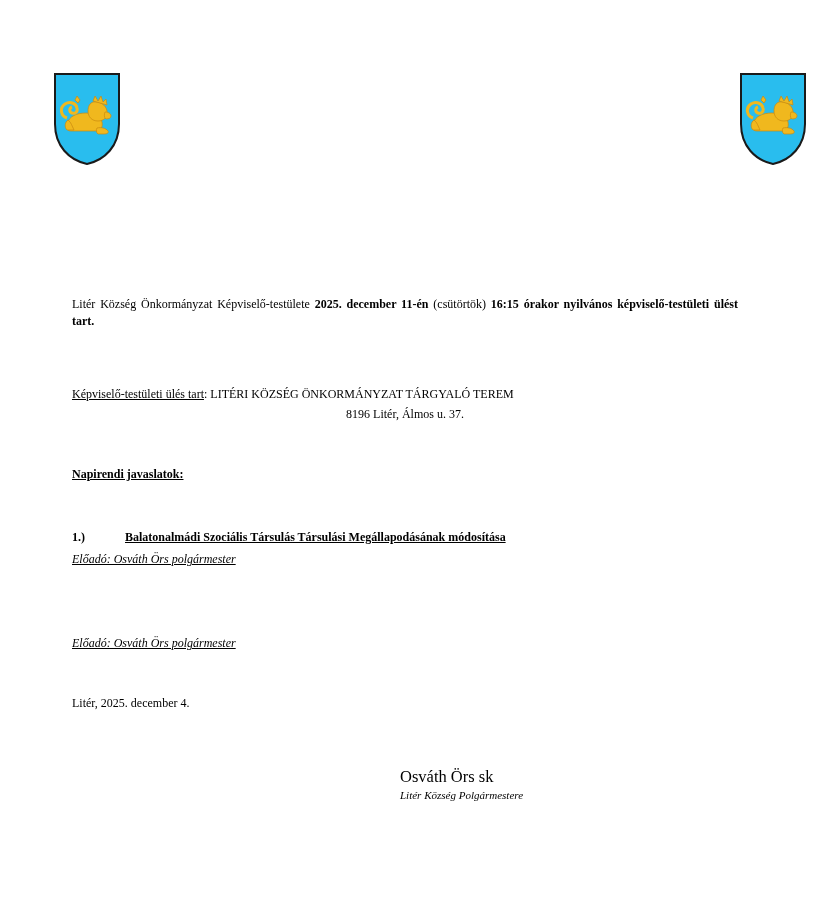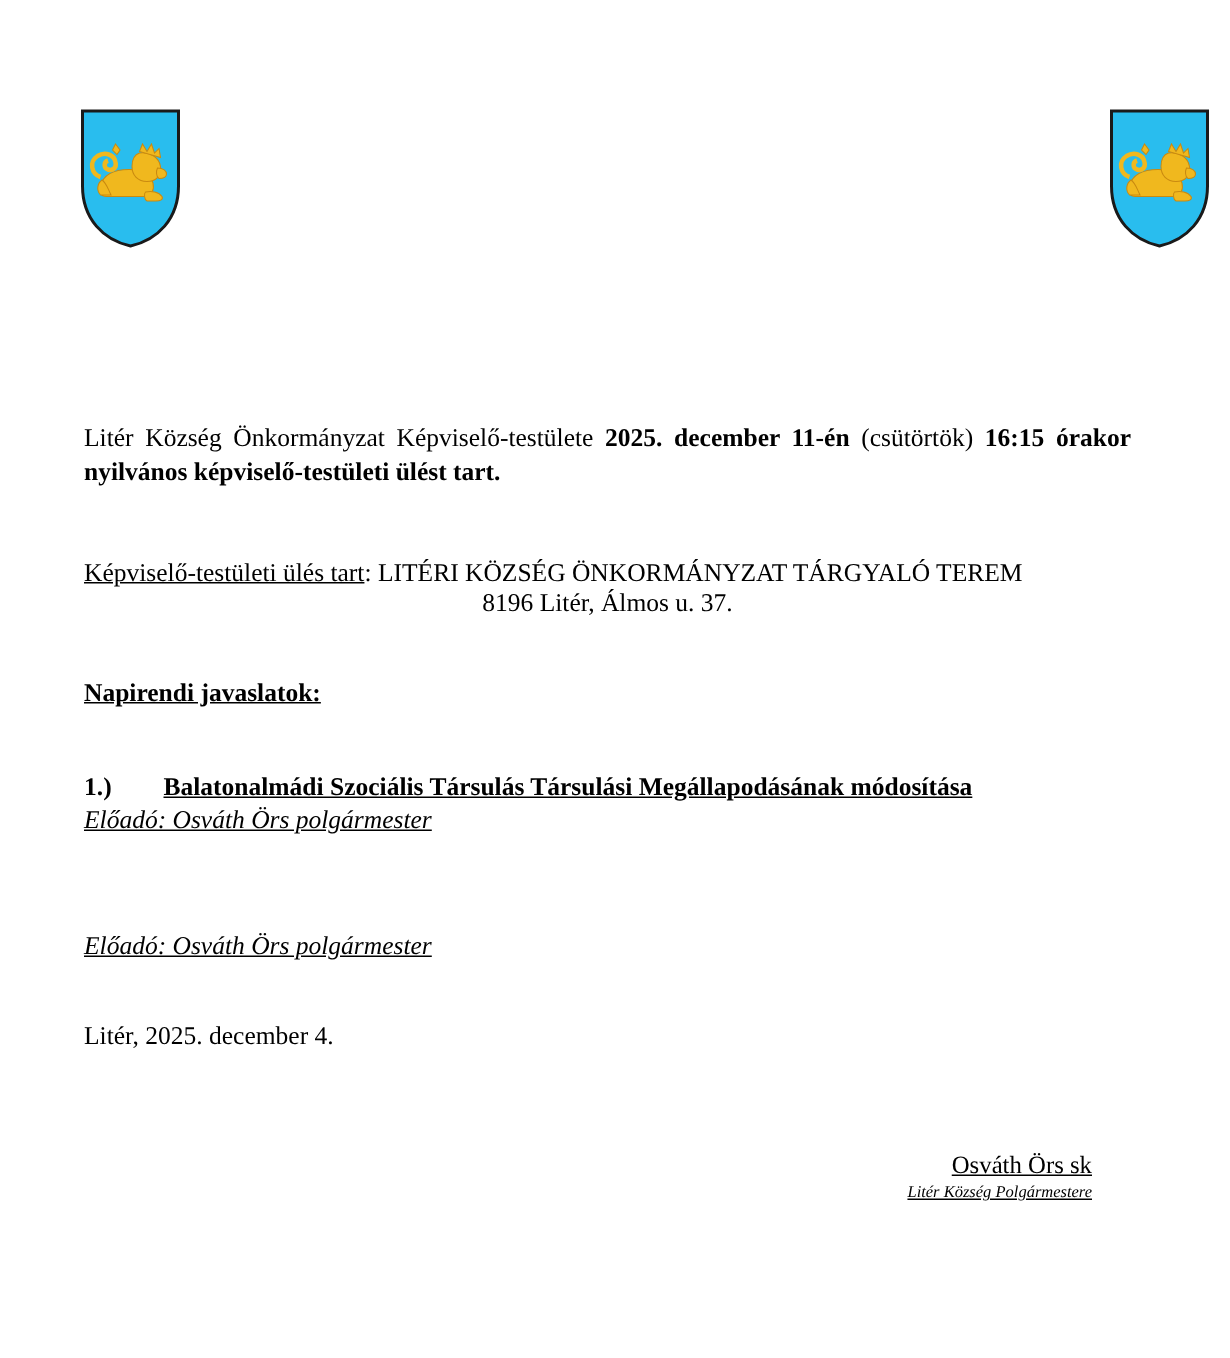--- a/index.html
+++ b/index.html
@@ -64,22 +64,22 @@
   }
 
   
   .body-col {
     position: absolute;
     left: 56px;
     width: 698px;
   }
 
   p.para {
-    margin: 0;
-    font-size: 17px;
+    margin: 16px;
+    font-size: 12px;
     line-height: 1.38;
     text-align: justify;
     text-justify: inter-word;
   }
   .b { font-weight: bold; }
   .i { font-style: italic; text-decoration: underline; }
   .u { text-decoration: underline; }
 
   
   .p-announce { top: 280px; }
@@ -105,24 +105,23 @@
   .p-item2-sp .para { text-align: left; }
 
   
   .p-date { top: 679px; }
   .p-date .para { text-align: left; }
 
   
   .sig-block {
     position: absolute;
     top: 765px;
-    left: 388px;
+    left: 400px;
     width: 340px;
-    text-align: right;
-    text-decoration: underline;
+    text-align: left;
   }
   .sig-name {
     font-size: 16.5px;
     line-height: 1.4;
   }
   .sig-role {
     font-size: 11px;
     font-style: italic;
     line-height: 1.4;
   }

